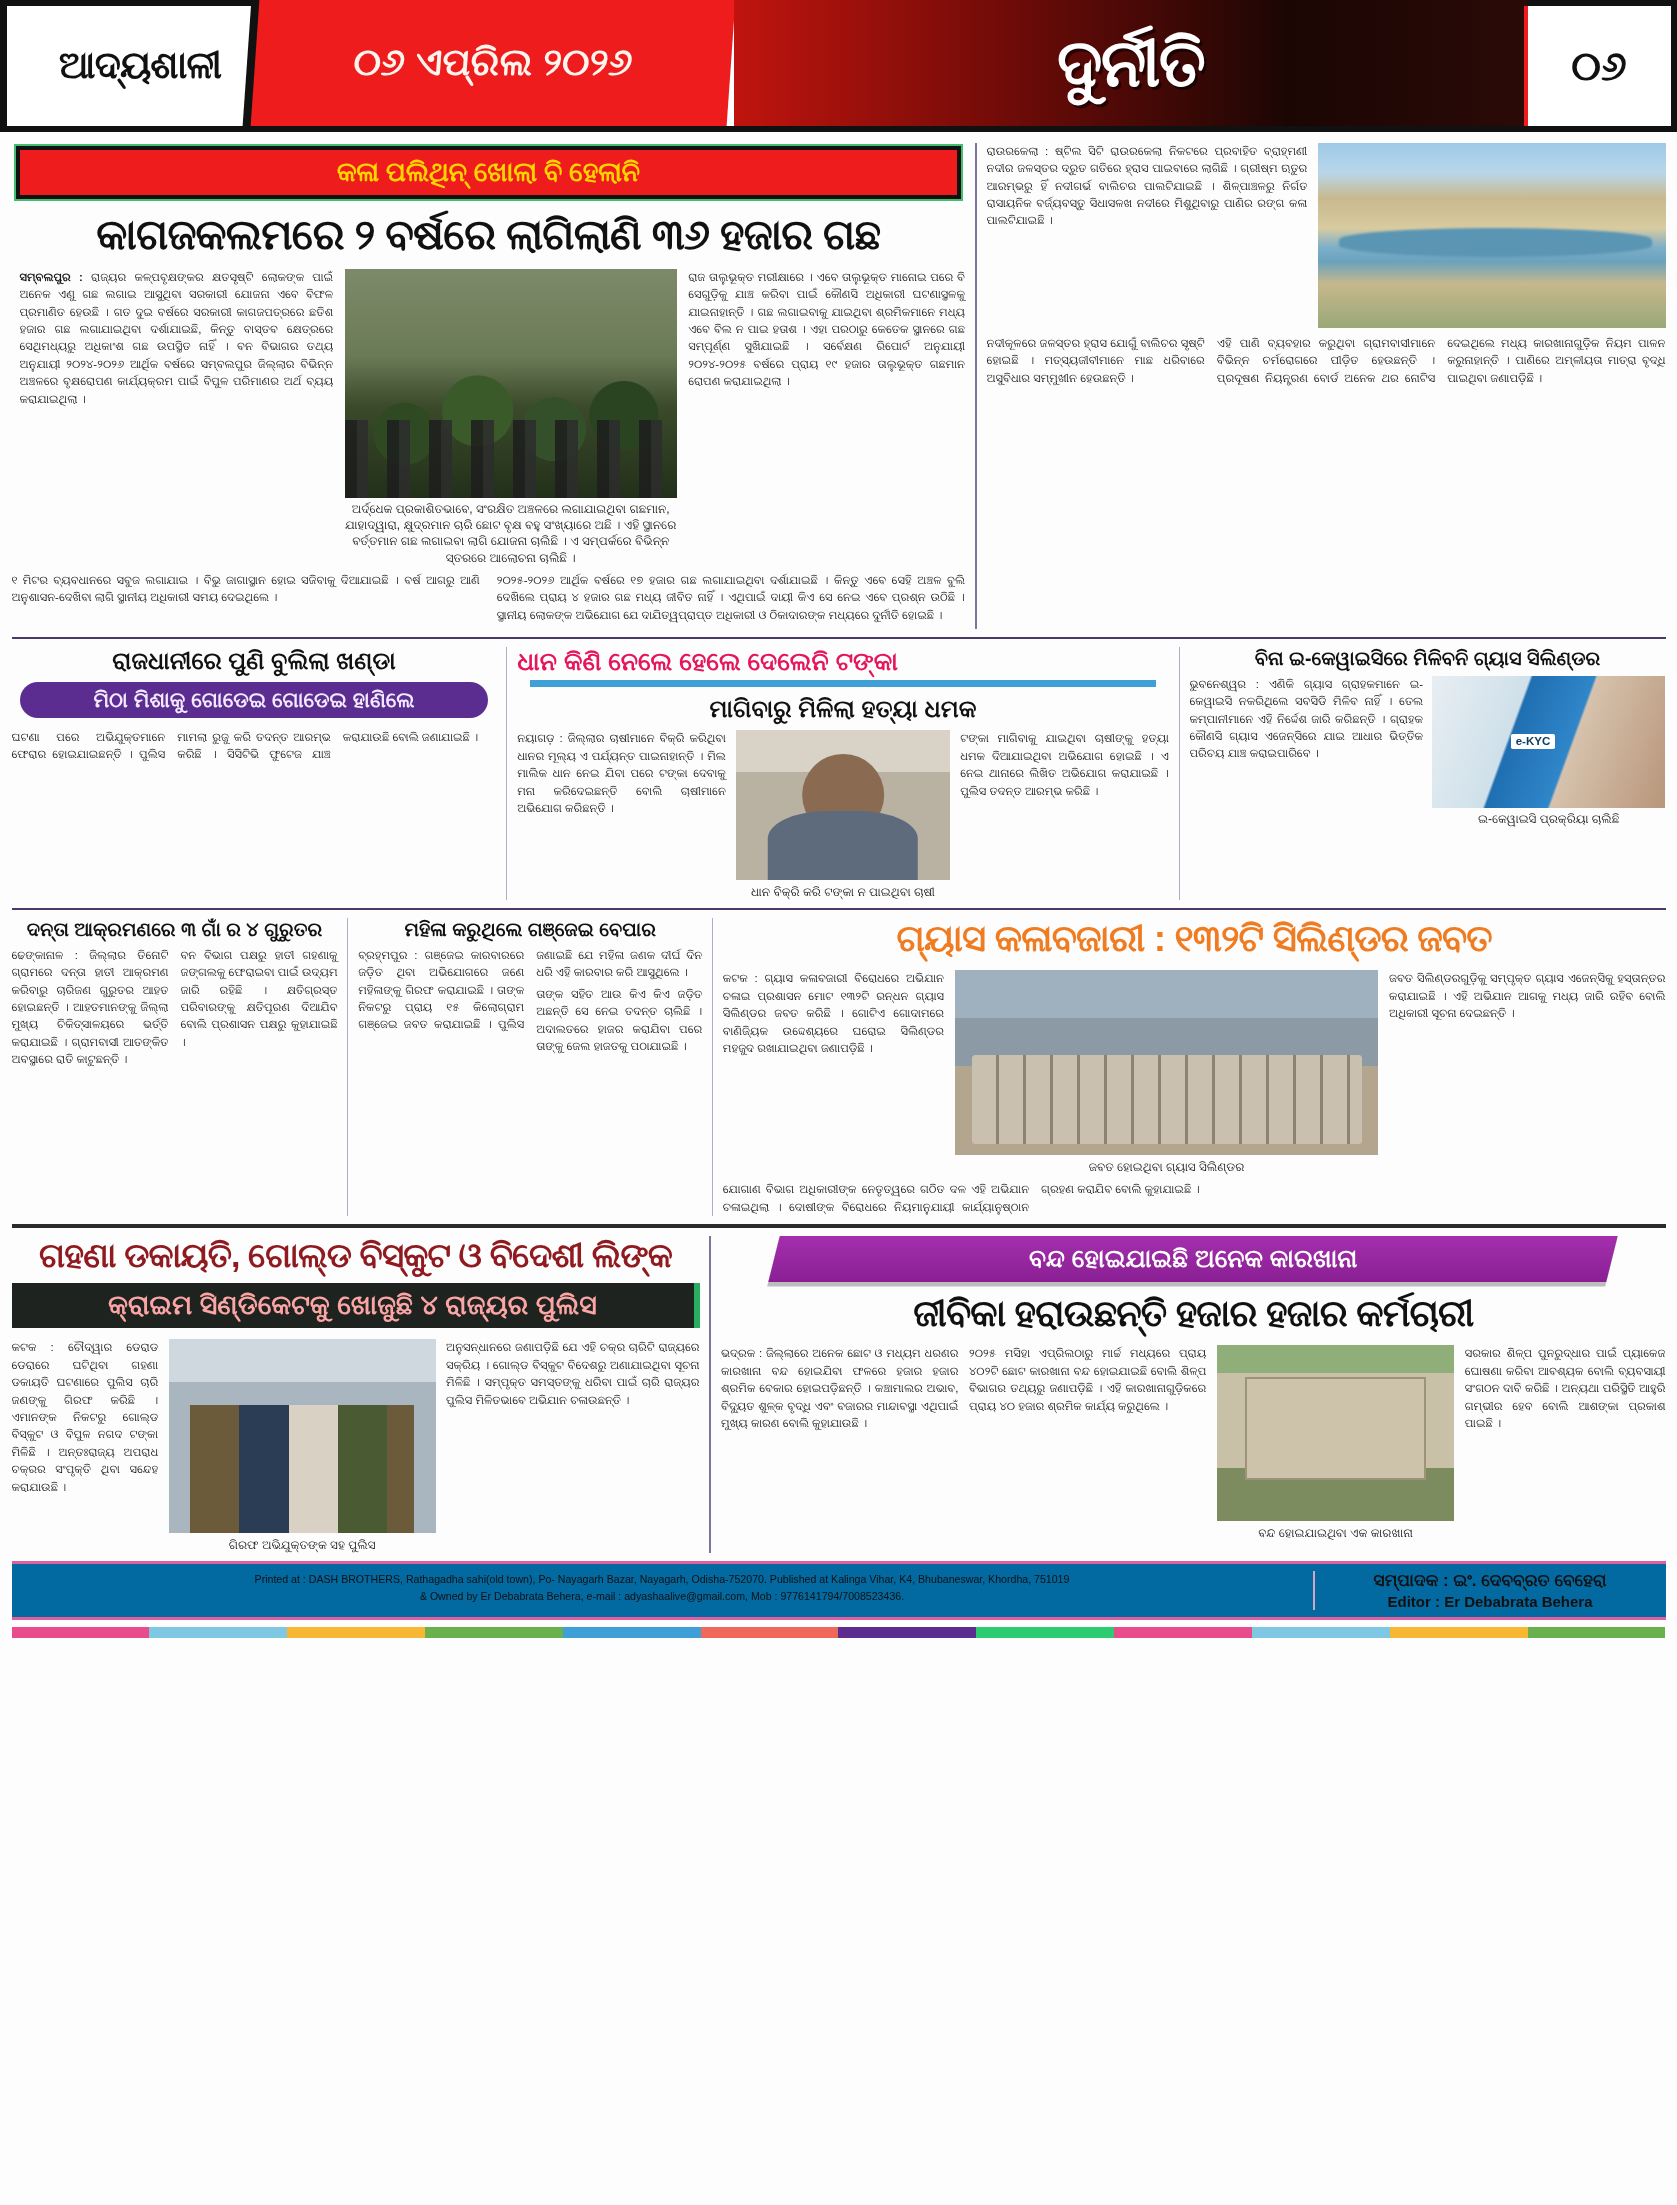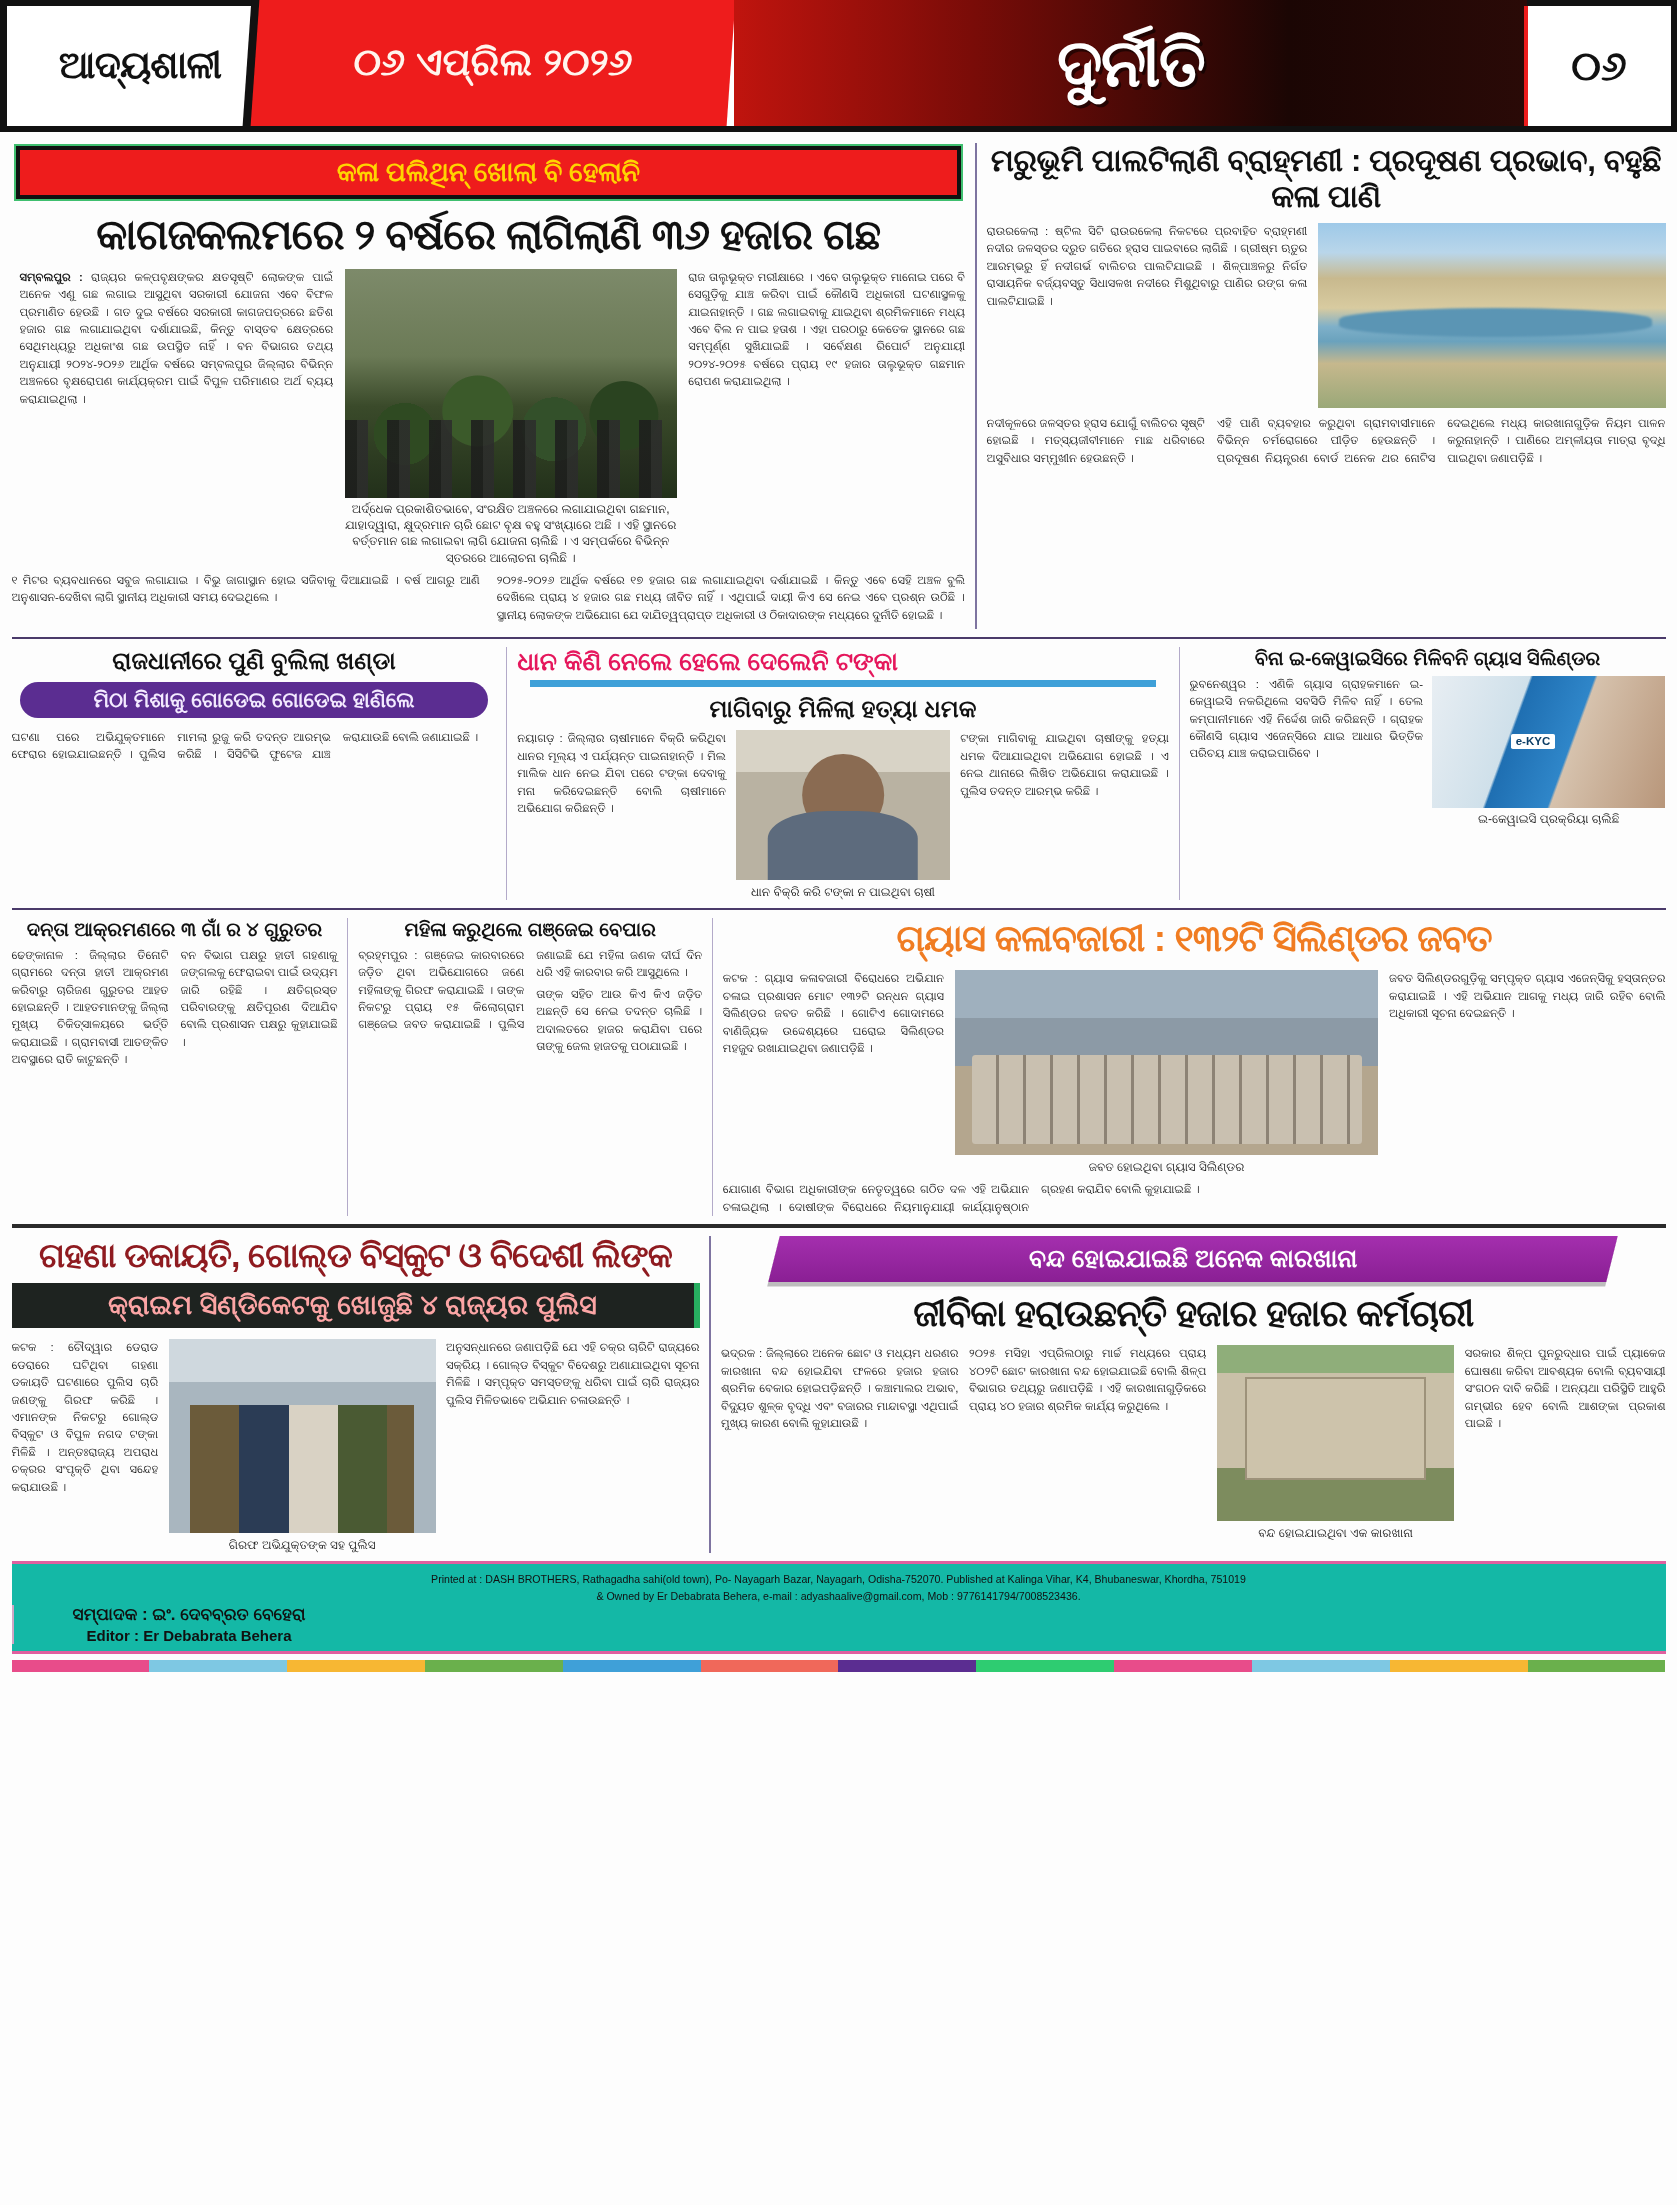--- a/index.html
+++ b/index.html
@@ -224,23 +224,22 @@
     font-size: 12px; color: #222; text-align: center;
     padding-top: 3.5px; line-height: 1.35;
   }
 
   
   .footer {
     margin: 8px 11.5px 0 11.5px;
     border-top: 3.5px solid #e0609f;
     border-bottom: 3.5px solid #e0609f;
     display: flex; align-items: stretch;
-    background: #14b8a6;
+    background: #0369a1;
     padding: 7px 0;
-    flex-direction: column;
   }
   .footer-left { flex: 1; padding: 0 13.2px; text-align: center; }
   .footer-left div { font-size: 10.6px; line-height: 1.6; color: #111; }
   .footer-right {
     width: 353px; border-left: 2.2px solid #cfa6c4;
     display: flex; flex-direction: column; align-items: center; justify-content: center;
   }
   .footer-right .ed-od { font-size: 17px; font-weight: bold; color: #111; }
   .footer-right .ed-en { font-size: 15px; font-weight: bold; color: #111; margin-top: 2.6px; }
 
@@ -295,21 +294,20 @@
           </div>
           <div style="flex:1;" class="body-text">
             <p>୨୦୨୫-୨୦୨୬ ଆର୍ଥିକ ବର୍ଷରେ ୧୭ ହଜାର ଗଛ ଲଗାଯାଇଥିବା ଦର୍ଶାଯାଇଛି । କିନ୍ତୁ ଏବେ ସେହି ଅଞ୍ଚଳ ବୁଲି ଦେଖିଲେ ପ୍ରାୟ ୪ ହଜାର ଗଛ ମଧ୍ୟ ଜୀବିତ ନାହିଁ । ଏଥିପାଇଁ ଦାୟୀ କିଏ ସେ ନେଇ ଏବେ ପ୍ରଶ୍ନ ଉଠିଛି । ସ୍ଥାନୀୟ ଲୋକଙ୍କ ଅଭିଯୋଗ ଯେ ଦାଯିତ୍ୱପ୍ରାପ୍ତ ଅଧିକାରୀ ଓ ଠିକାଦାରଙ୍କ ମଧ୍ୟରେ ଦୁର୍ନୀତି ହୋଇଛି ।</p>
           </div>
         </div>
       </div>
 
       <div class="vsep"></div>
 
       <div style="flex:0 0 679px;">
-        <div class="headline-lg">ମରୁଭୂମି ପାଲଟିଲାଣି ବ୍ରାହ୍ମଣୀ : ପ୍ରଦୂଷଣ ପ୍ରଭାବ, ବହୁଛି କଳା ପାଣି</div>
         <div style="display:flex; gap:10.6px;">
           <div style="flex:1 1 48%;" class="body-text">
             <p>ରାଉରକେଲା : ଷ୍ଟିଲ ସିଟି ରାଉରକେଲା ନିକଟରେ ପ୍ରବାହିତ ବ୍ରାହ୍ମଣୀ ନଦୀର ଜଳସ୍ତର ଦ୍ରୁତ ଗତିରେ ହ୍ରାସ ପାଇବାରେ ଲାଗିଛି । ଗ୍ରୀଷ୍ମ ଋତୁର ଆରମ୍ଭରୁ ହିଁ ନଦୀଗର୍ଭ ବାଲିଚର ପାଲଟିଯାଇଛି । ଶିଳ୍ପାଞ୍ଚଳରୁ ନିର୍ଗତ ରାସାୟନିକ ବର୍ଜ୍ୟବସ୍ତୁ ସିଧାସଳଖ ନଦୀରେ ମିଶୁଥିବାରୁ ପାଣିର ରଙ୍ଗ କଳା ପାଲଟିଯାଇଛି ।</p>
           </div>
           <div style="flex:1 1 52%;">
             <div class="photo ph-river" style="height:185px;"></div>
           </div>
         </div>
         <div class="body-text c3" style="margin-top:7px;">
           <p>ନଦୀକୂଳରେ ଜଳସ୍ତର ହ୍ରାସ ଯୋଗୁଁ ବାଲିଚର ସୃଷ୍ଟି ହୋଇଛି । ମତ୍ସ୍ୟଜୀବୀମାନେ ମାଛ ଧରିବାରେ ଅସୁବିଧାର ସମ୍ମୁଖୀନ ହେଉଛନ୍ତି ।</p>

